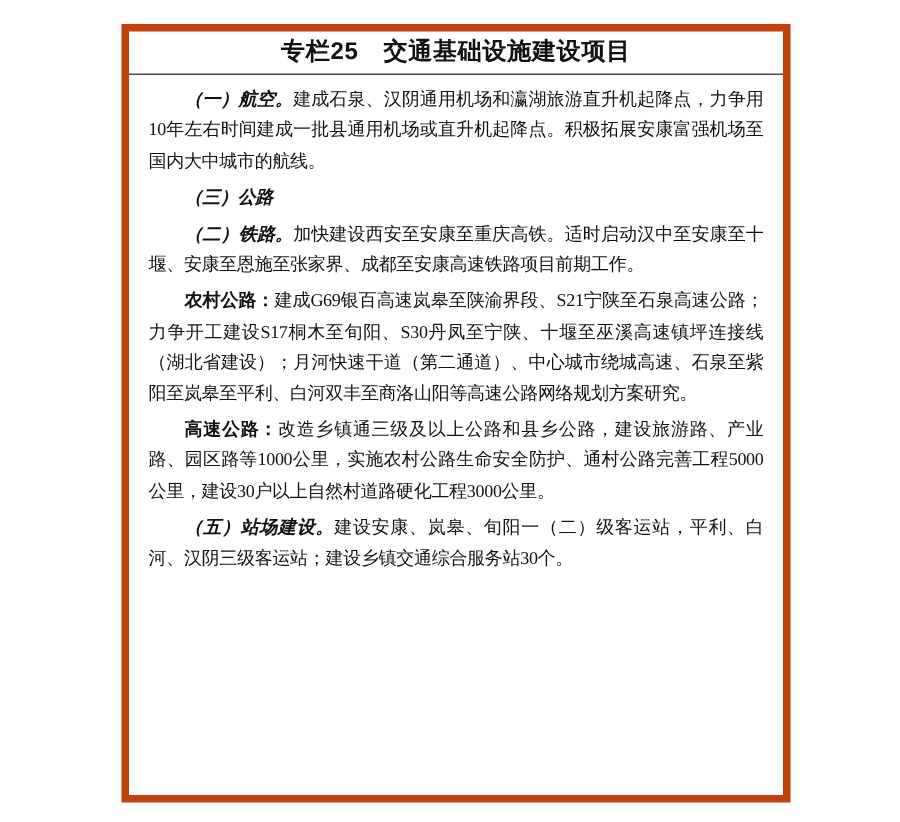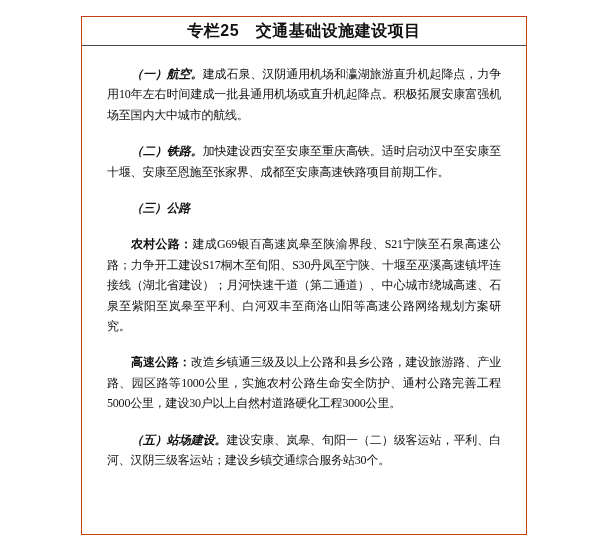--- a/index.html
+++ b/index.html
@@ -14,21 +14,21 @@
     background: #ffffff;
     overflow: hidden;
   }
   .box {
     position: absolute;
     left: 81px;
     top: 16px;
     width: 446px;
     height: 519px;
     box-sizing: border-box;
-    border: 1px solid #c2410c;
+    border: 5px solid #c2410c;
     background: #ffffff;
     overflow: hidden;
   }
   .box-title {
     height: 28px;
     line-height: 28px;
     text-align: center;
     border-bottom: 1px solid #4a4a4a;
     font-family: "Liberation Sans", "DejaVu Sans", sans-serif;
     font-weight: bold;
@@ -40,39 +40,39 @@
   .box-body {
     padding: 2px 9px 4px 9px;
     font-family: "Liberation Serif", "DejaVu Serif", serif;
     font-size: 12px;
     line-height: 20.4px;
     letter-spacing: -0.2px;
     color: #111111;
     text-align: justify;
   }
   .para {
-    margin: 16px;
+    margin: 4px;
     text-indent: 2em;
   }
   .lead-kai {
     font-weight: bold;
     font-style: italic;
   }
   .lead-bold {
     font-weight: bold;
   }
 </style>
 </head>
 <body>
 
 <div class="page">
   <div class="box">
     <div class="box-title">专栏25　交通基础设施建设项目</div>
     <div class="box-body">
       <p class="para"><span class="lead-kai">（一）航空。</span><span>建成石泉、汉阴通用机场和瀛湖旅游直升机起降点，力争用10年左右时间建成一批县通用机场或直升机起降点。积极拓展安康富强机场至国内大中城市的航线。</span></p>
+      <p class="para"><span class="lead-kai">（三）公路</span><span></span></p>
       <p class="para"><span class="lead-kai">（二）铁路。</span><span>加快建设西安至安康至重庆高铁。适时启动汉中至安康至十堰、安康至恩施至张家界、成都至安康高速铁路项目前期工作。</span></p>
-      <p class="para"><span class="lead-kai">（三）公路</span><span></span></p>
       <p class="para"><span class="lead-bold">农村公路：</span><span>建成G69银百高速岚皋至陕渝界段、S21宁陕至石泉高速公路；力争开工建设S17桐木至旬阳、S30丹凤至宁陕、十堰至巫溪高速镇坪连接线（湖北省建设）；月河快速干道（第二通道）、中心城市绕城高速、石泉至紫阳至岚皋至平利、白河双丰至商洛山阳等高速公路网络规划方案研究。</span></p>
       <p class="para"><span class="lead-bold">高速公路：</span><span>改造乡镇通三级及以上公路和县乡公路，建设旅游路、产业路、园区路等1000公里，实施农村公路生命安全防护、通村公路完善工程5000公里，建设30户以上自然村道路硬化工程3000公里。</span></p>
       <p class="para"><span class="lead-kai">（五）站场建设。</span><span>建设安康、岚皋、旬阳一（二）级客运站，平利、白河、汉阴三级客运站；建设乡镇交通综合服务站30个。</span></p>
     </div>
   </div>
 </div>
 
 </body></html>

